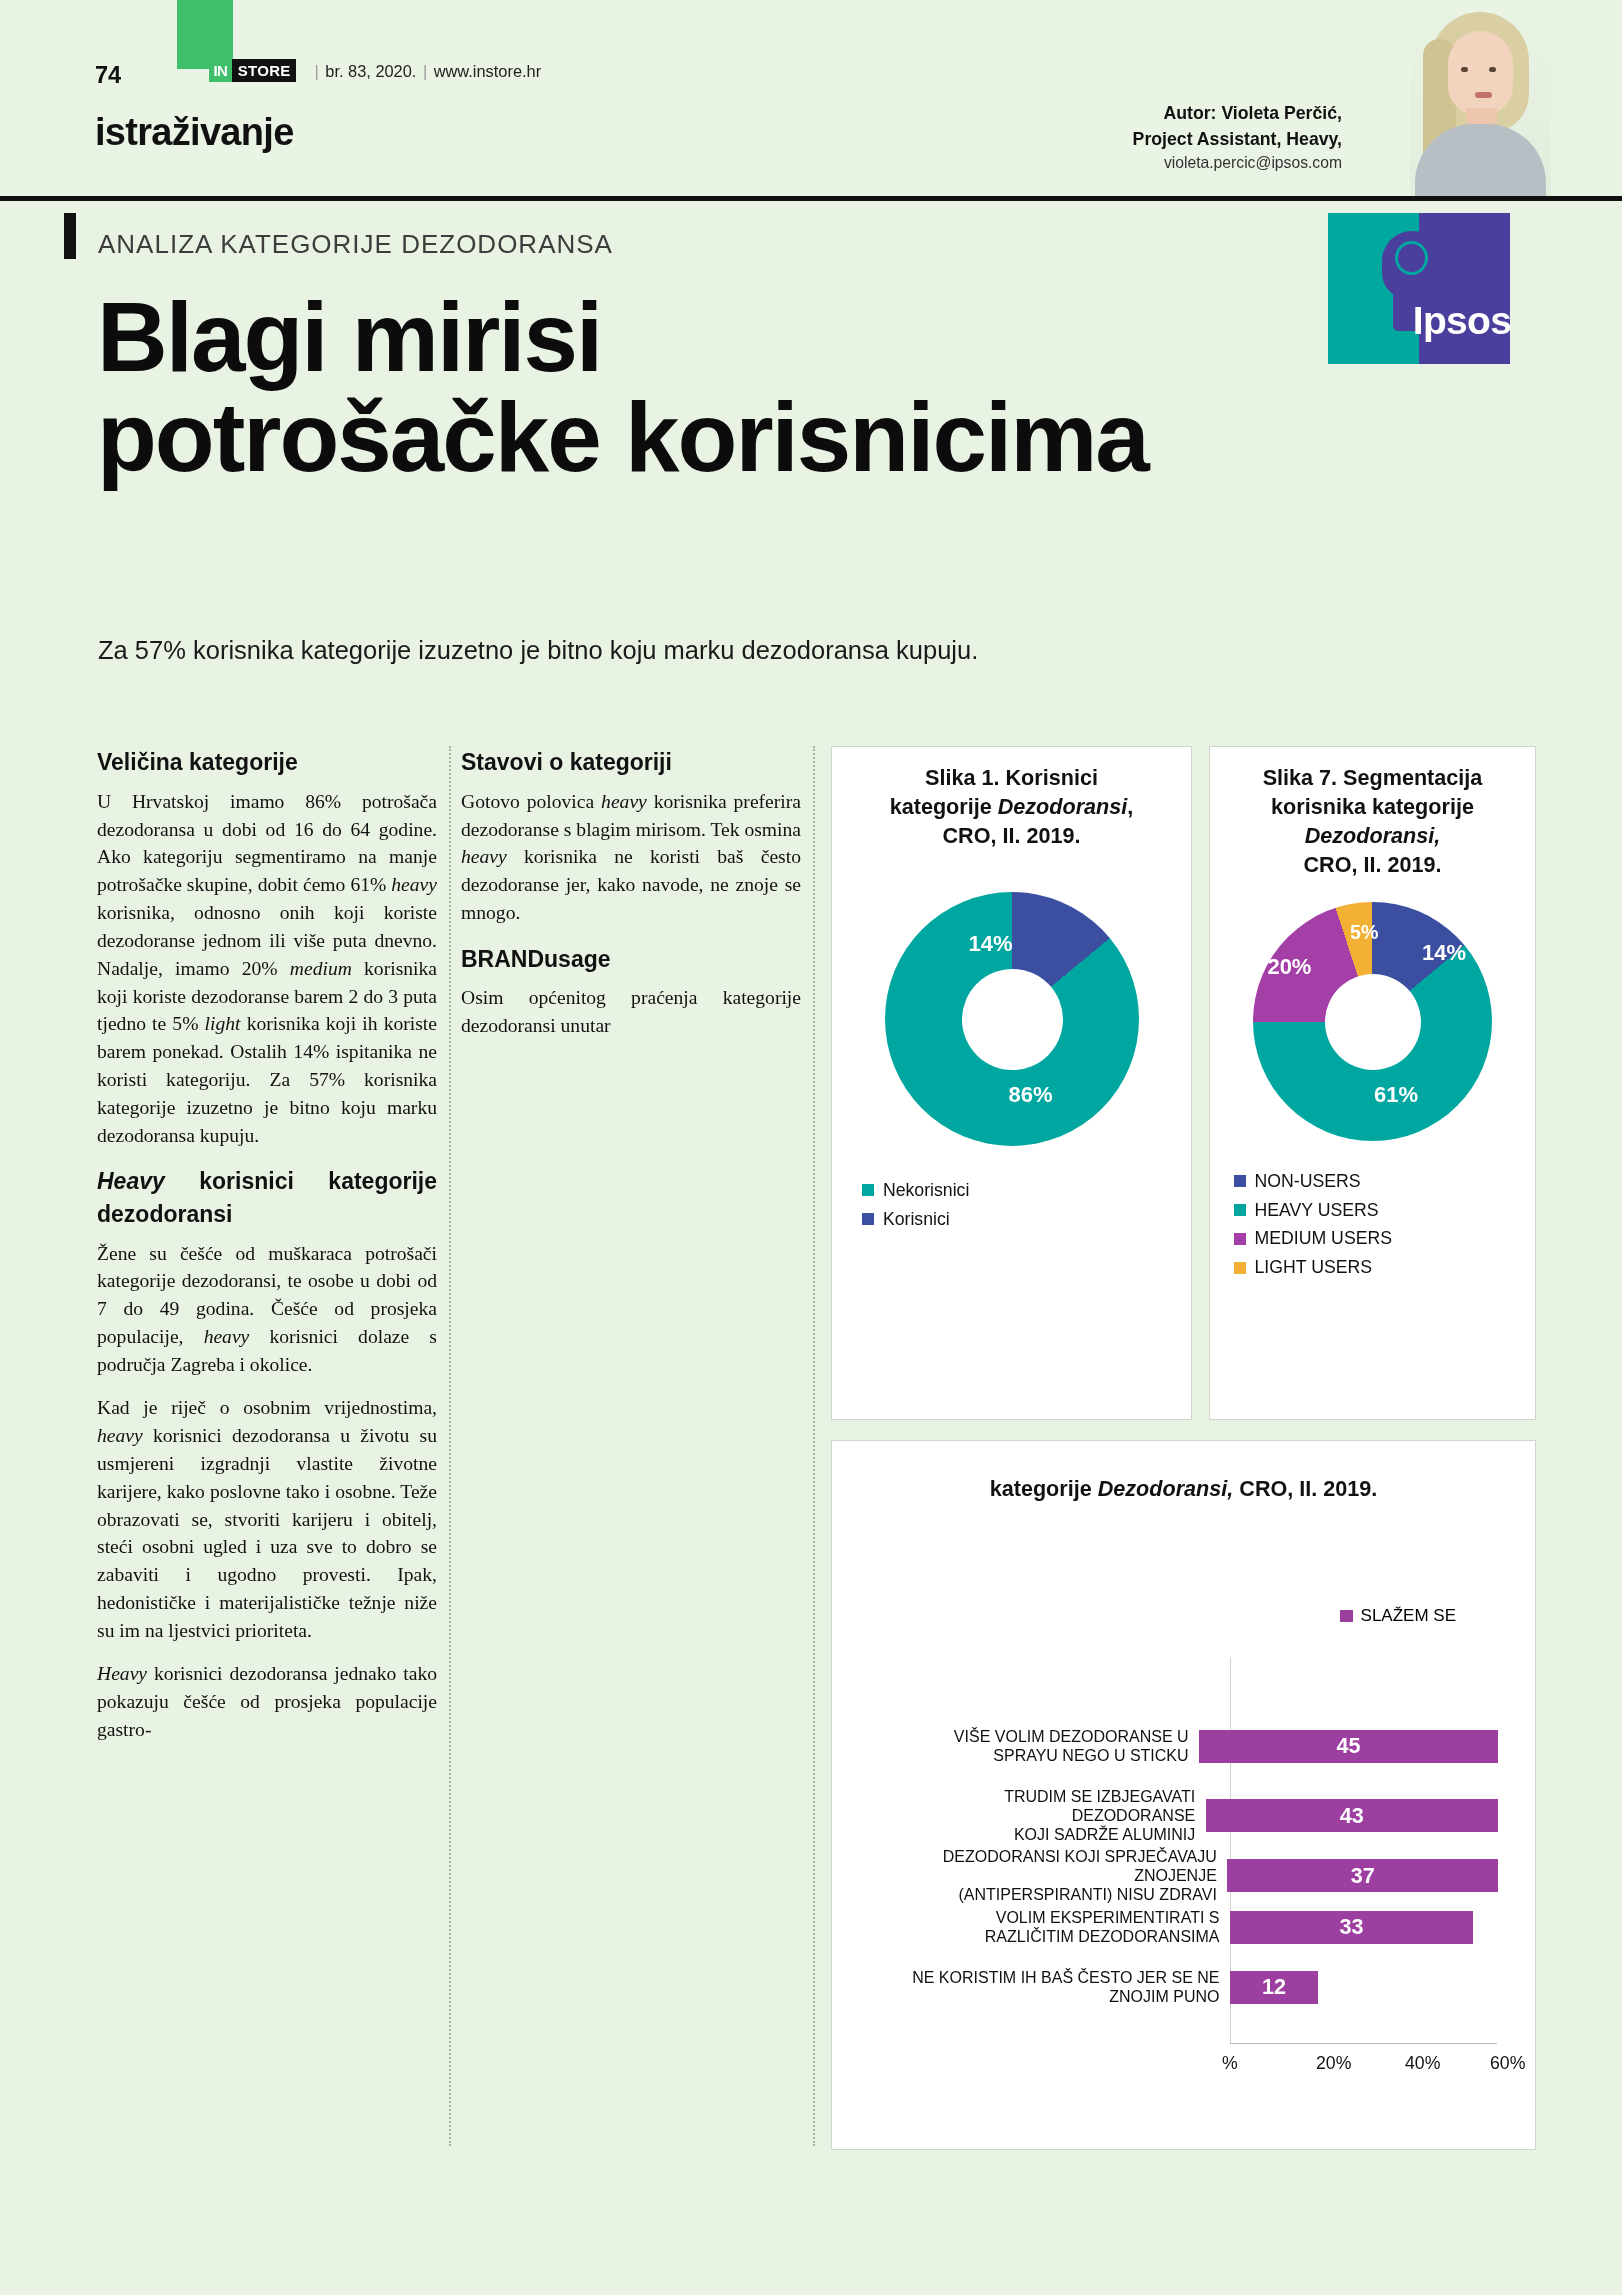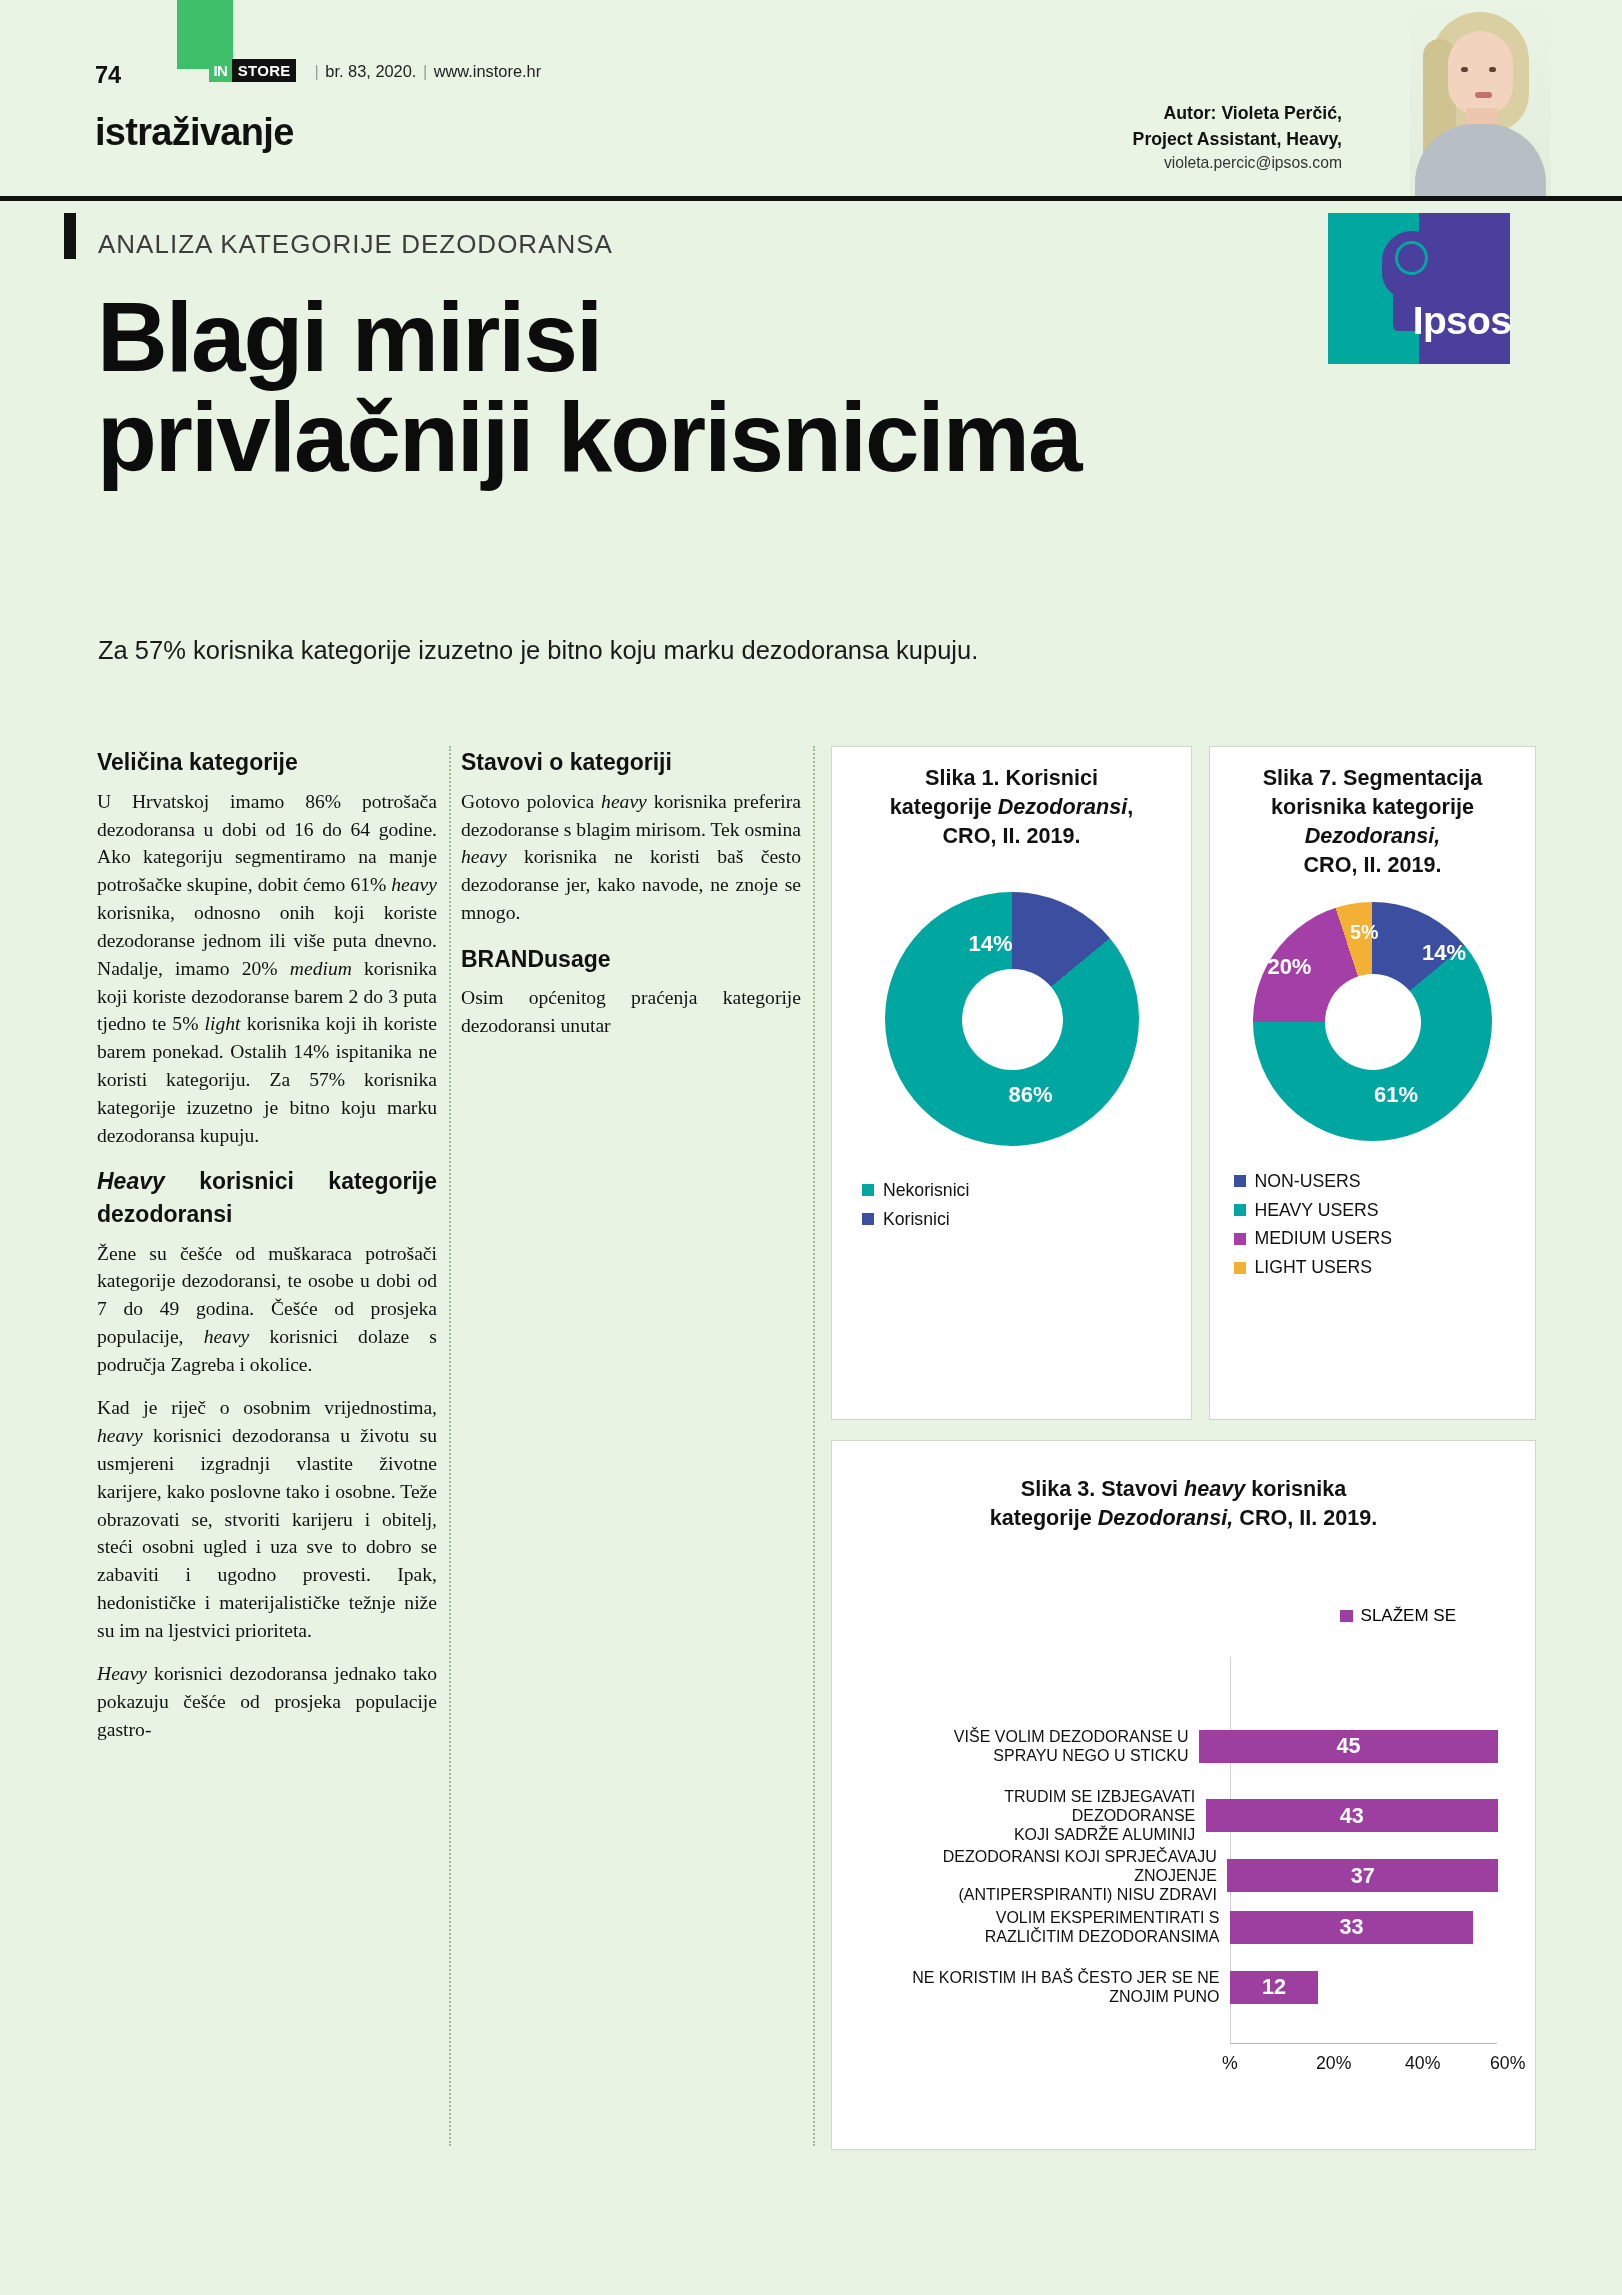--- a/index.html
+++ b/index.html
@@ -186,21 +186,21 @@
     <div class="ph-neck"></div>
     <div class="ph-body"></div>
   </div>
 </div>
 <div class="rule"></div>
 
 <div class="kicker-bar"></div>
 <div class="kicker">ANALIZA KATEGORIJE DEZODORANSA</div>
 <div class="headline">
   <div>Blagi mirisi</div>
-  <div>privlačniji korisnicima</div>
+  <div>potrošačke korisnicima</div>
 </div>
 <div class="standfirst">Za 57% korisnika kategorije izuzetno je bitno koju marku dezodoransa kupuju.</div>
 
 <div class="ipsos-logo">
   <div class="ipsos-left">
     <div class="ipsos-head"></div>
     <div class="ipsos-neck"></div>
     <div class="ipsos-tree"></div>
   </div>
   <div class="ipsos-right"></div>
@@ -285,21 +285,20 @@
     </div>
     <div class="legend-row">
       <span class="legend-sw" style="background:#f2b134"></span>
       <span>LIGHT USERS</span>
     </div>
   </div>
 </div>
 
 <div class="card" id="fig3">
   <div class="card-title" style="padding-top:34px;">
-    <div><span>Slika 3. Stavovi </span><em>heavy</em><span> korisnika</span></div>
     <div><span>kategorije </span><em>Dezodoransi,</em><span> CRO, II. 2019.</span></div>
   </div>
 
   <div class="bar-legend">
     <span class="sw"></span>
     <span>SLAŽEM SE</span>
   </div>
 
   <div class="bar-border" style="left:398px;top:216px;height:386px;"></div>
 

